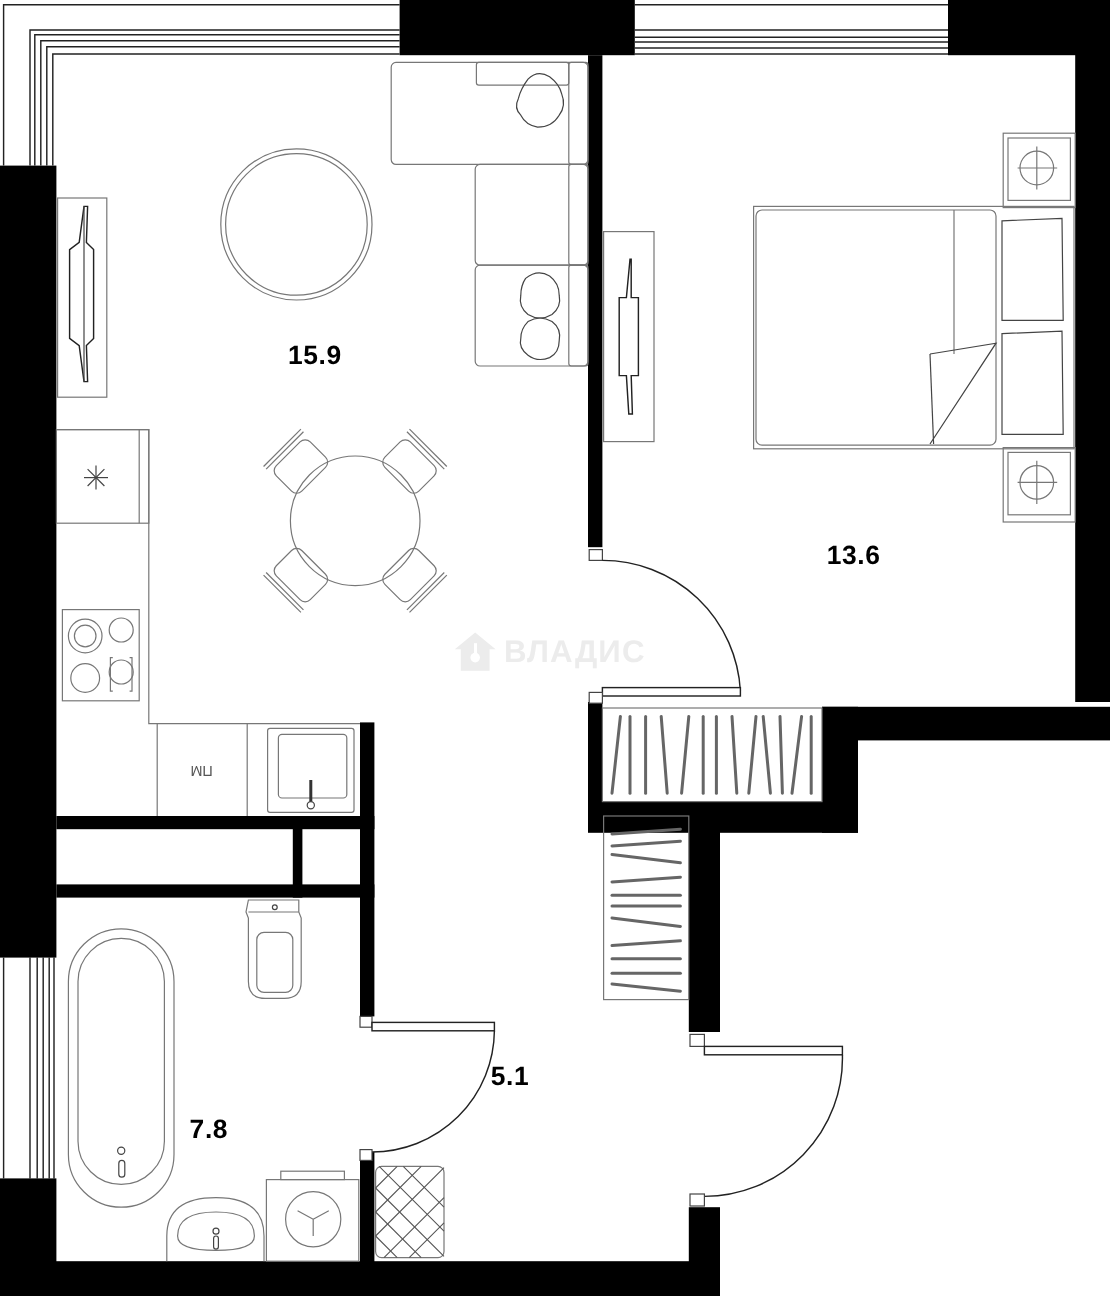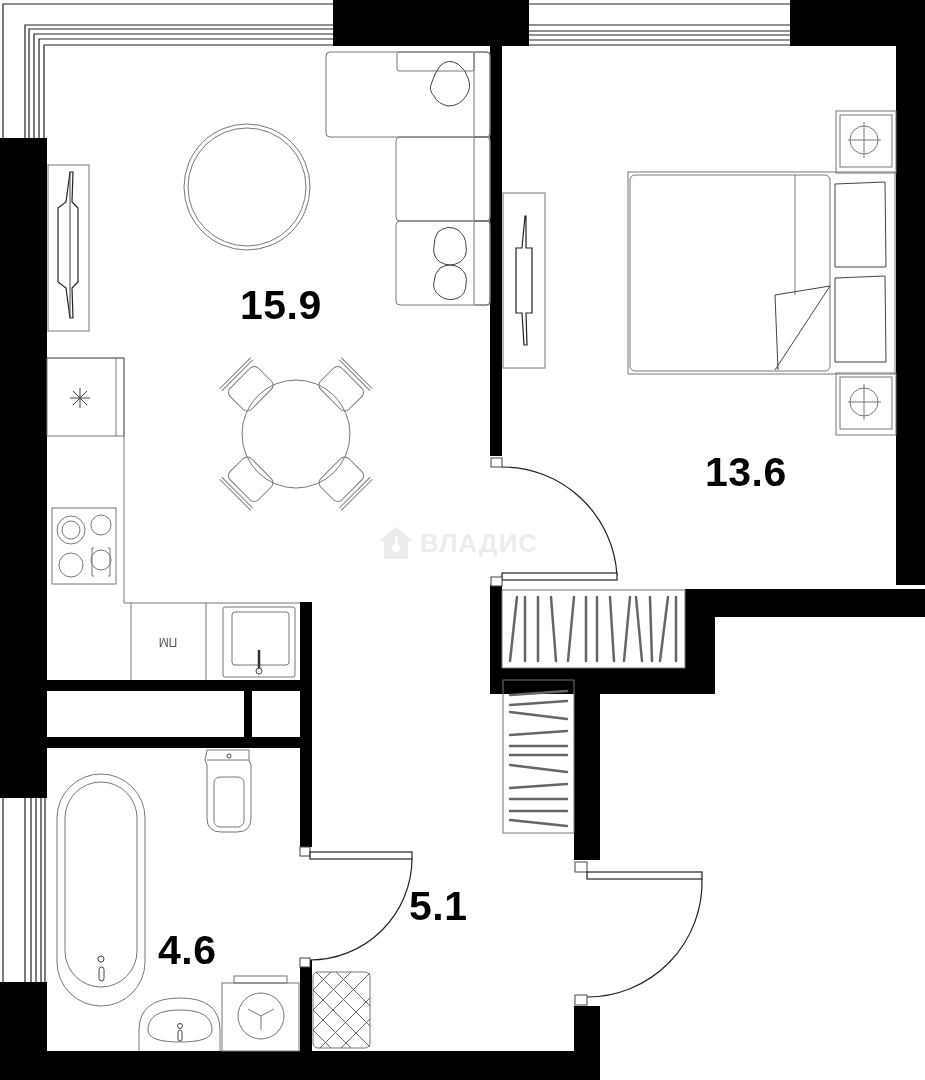--- a/index.html
+++ b/index.html
@@ -3,21 +3,21 @@
   <meta charset="utf-8">
   <style>
     html, body { margin: 0; padding: 0; background: #ffffff; }
     body { width: 925px; height: 1080px; overflow: hidden; position: relative; font-family: "Liberation Sans", sans-serif; }
     #plan { position: absolute; left: 0; top: 0; width: 925px; height: 1080px; }
     .wall { fill: #000; }
     .ln { fill: none; stroke: #222; stroke-width: 1.2; }
     .ln-thin { fill: none; stroke: #444; stroke-width: 1; }
     .ln-gray { fill: none; stroke: #777; stroke-width: 1; }
     .fill-w { fill: #fff; }
-    .area-label { position: absolute; font-family: "Liberation Sans", sans-serif; font-weight: 700; font-size: 41px; color: #000; letter-spacing: 0.5px; line-height: 1; }
+    .area-label { position: absolute; font-family: "Liberation Sans", sans-serif; font-weight: 700; font-size: 22px; color: #000; letter-spacing: 0.5px; line-height: 1; }
     .watermark { position: absolute; left: 378px; top: 526px; display: flex; align-items: center; gap: 6px; color: #ececec; font-family: "Liberation Sans", sans-serif; font-weight: 700; font-size: 26px; letter-spacing: 1px; }
     .watermark svg { display: block; }
   </style>
 </head>
 <body>
 
 <svg id="plan" viewBox="0 0 925 1080" xmlns="http://www.w3.org/2000/svg">
 
   <g>
     <path class="ln" d="M3 138 V4 H333"></path>
@@ -271,23 +271,23 @@
     <rect class="ln-gray" x="313" y="972" width="57" height="76" rx="5"></rect>
     <g stroke="#555" stroke-width="0.9" fill="none">
       <path d="M313 990 L331 972 M313 1010 L351 972 M313 1030 L370 973 M320 1048 L370 998 M341 1048 L370 1019"></path>
       <path d="M331 1048 L313 1030 M351 1048 L313 1010 M370 1047 L313 990 M370 1026 L316 972 M370 1006 L336 972"></path>
     </g>
   </g>
 
 </svg>
 
 <div class="area-label" style="left:240px; top:285px;">15.9</div>
-<div class="area-label" style="left:689px; top:452px;margin-left:16px;">13.6</div>
+<div class="area-label" style="left:689px; top:452px;">13.6</div>
 <div class="area-label" style="left:409px; top:886px;">5.1</div>
-<div class="area-label" style="left:158px; top:930px;">4.6</div>
+<div class="area-label" style="left:158px; top:930px;">7.8</div>
 
 <div class="watermark">
   <svg width="36" height="34" viewBox="0 0 36 34">
     <path d="M18 1 L35 15 H30 V33 H6 V15 H1 Z" fill="#ececec"></path>
     <circle cx="18" cy="22" r="4" fill="#fff"></circle>
     <rect x="17" y="10" width="2.5" height="9" fill="#fff"></rect>
   </svg>
   <span>ВЛАДИС</span>
 </div>
 

